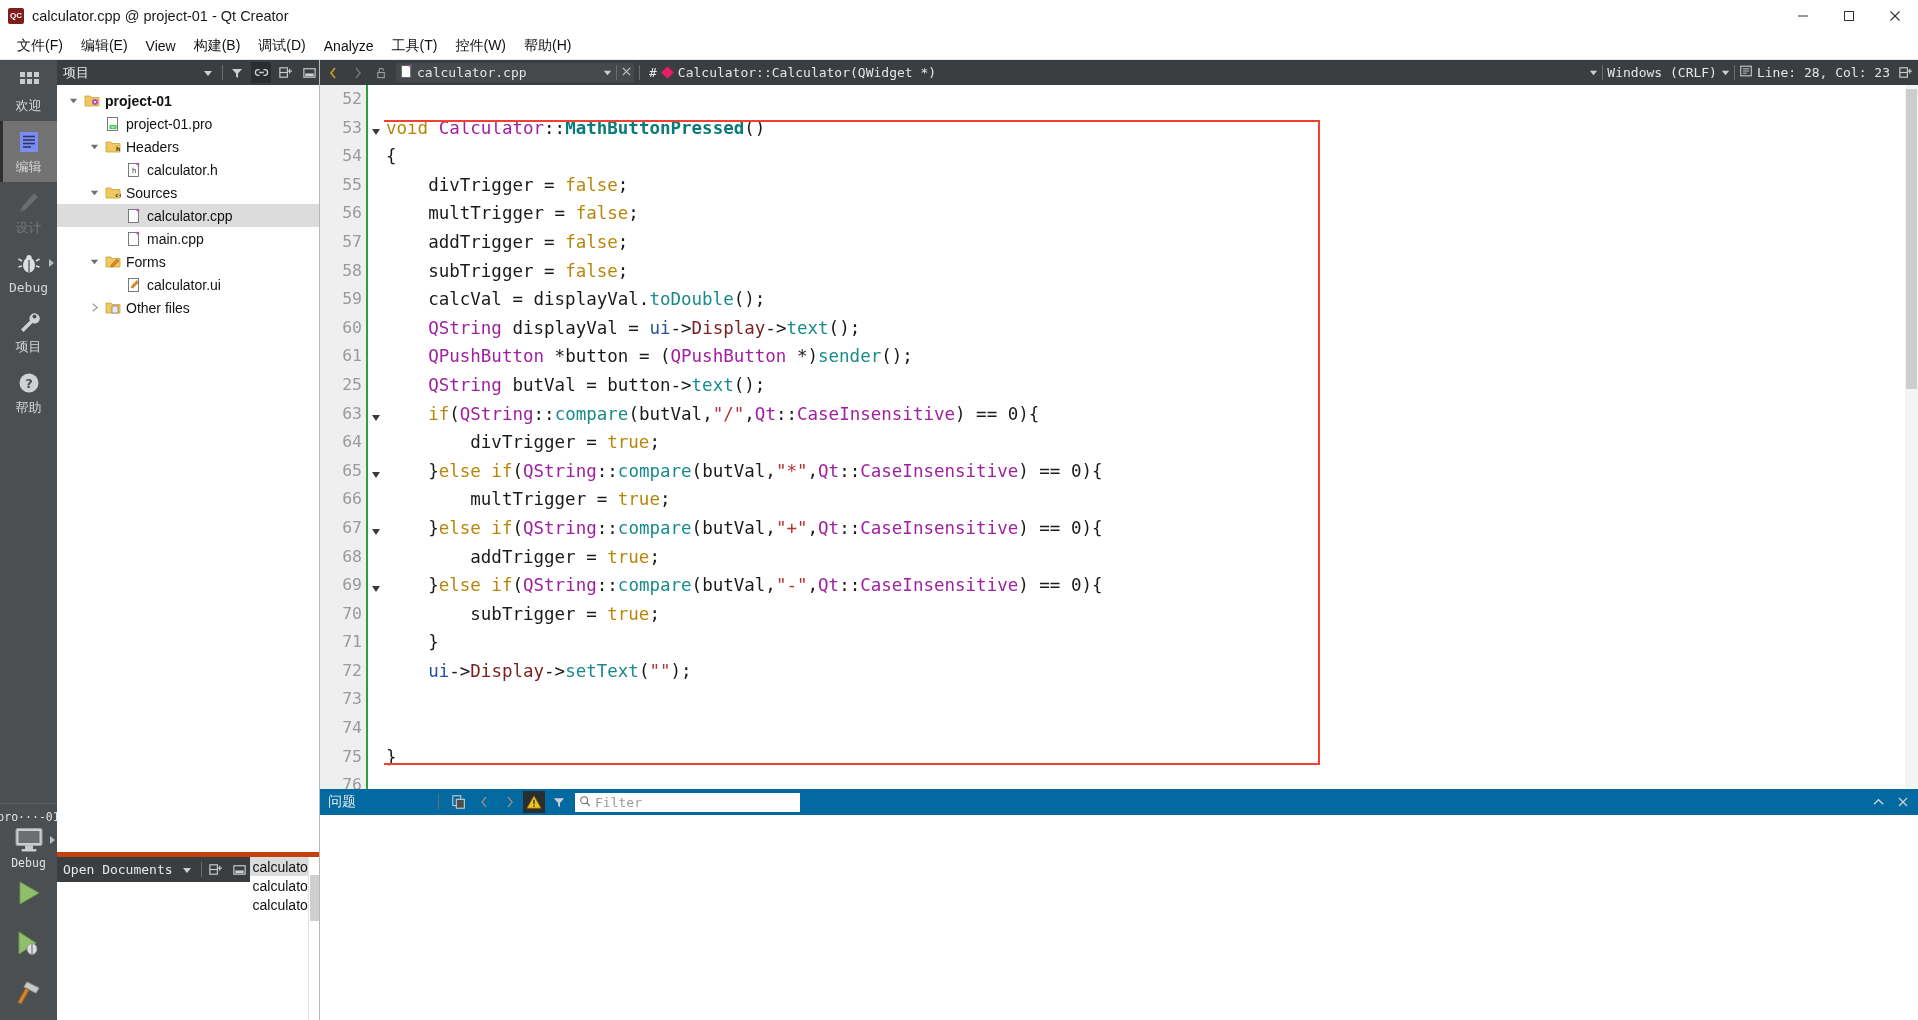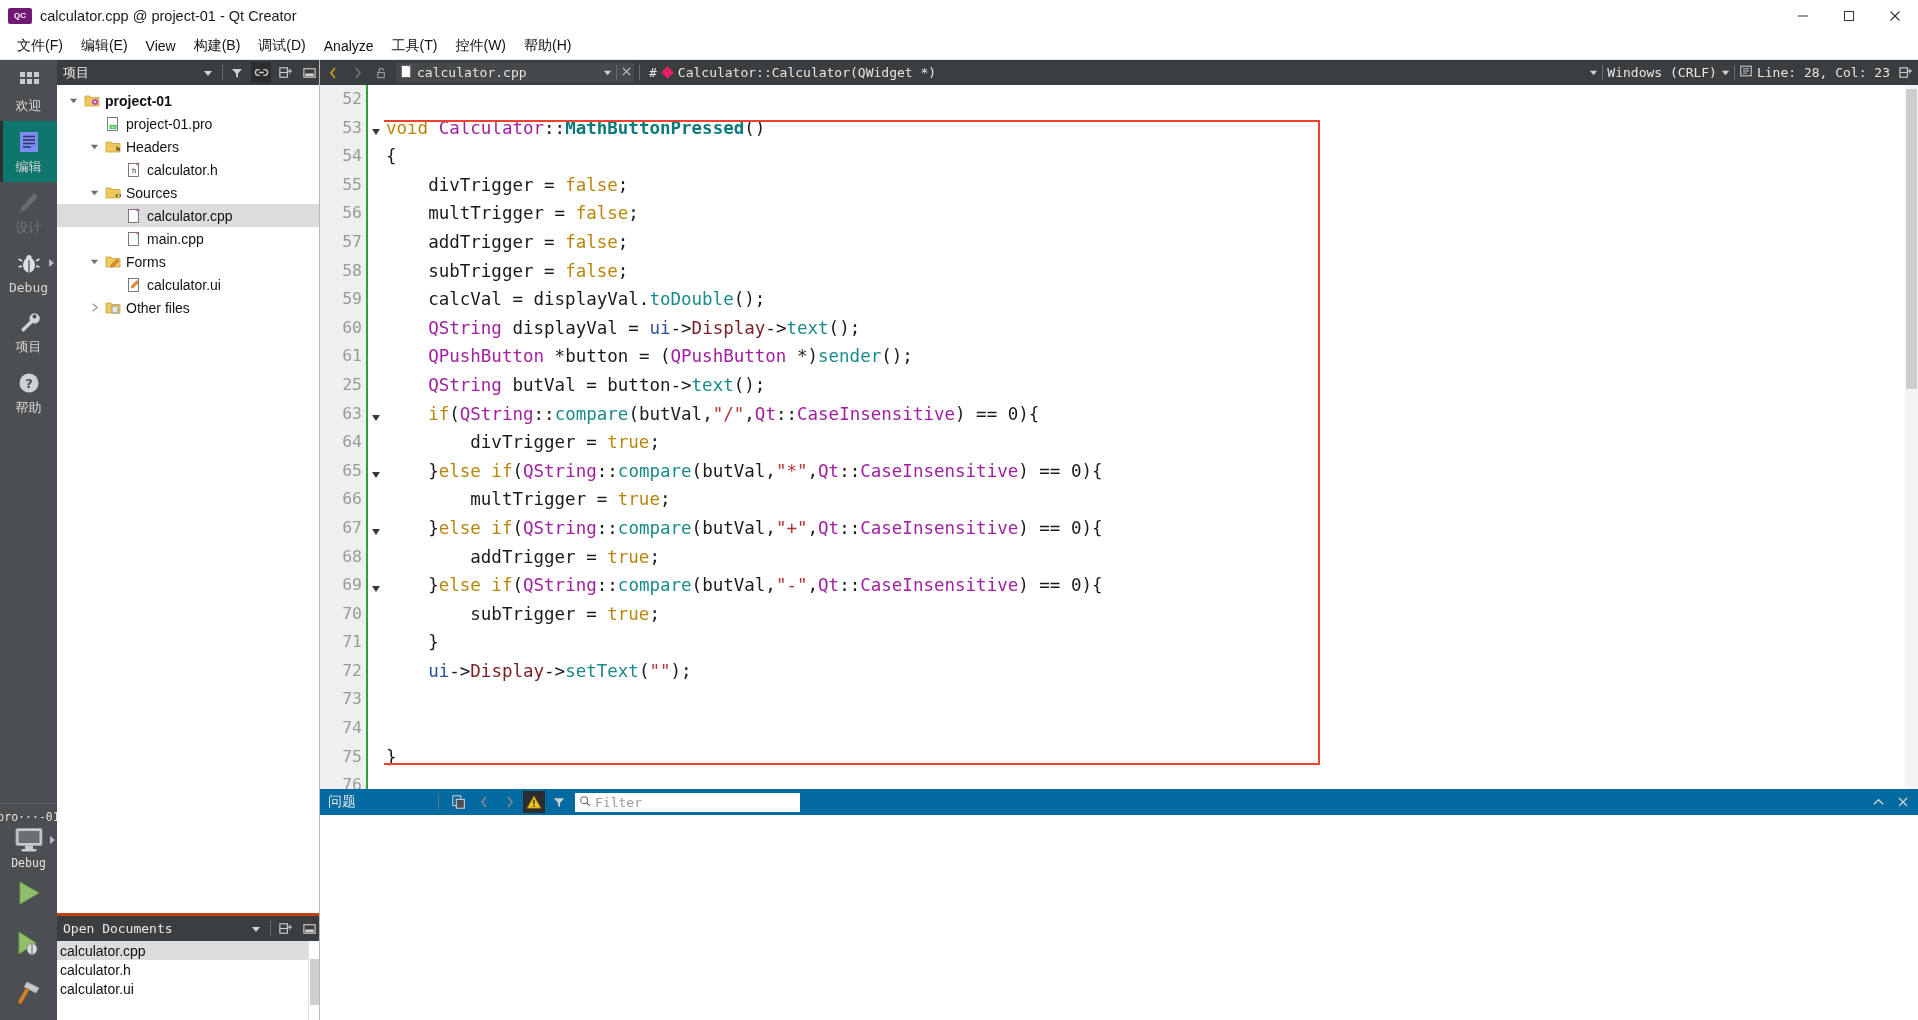--- a/index.html
+++ b/index.html
@@ -9,21 +9,21 @@
     font-family: "Liberation Sans", sans-serif;
     overflow: hidden;
   }
 
   
   .titlebar {
     height: 32px; background: #ffffff; display: flex; align-items: center;
     border-bottom: 1px solid #ffffff;
   }
   .app-icon {
-    width: 24px; height: 16px; margin: 0 8px 0 8px; background: #701a75;
+    width: 16px; height: 16px; margin: 0 8px 0 8px; background: #7f1d1d;
     border-radius: 2px; color: #fff; font-size: 8px; font-weight: bold;
     display: flex; align-items: center; justify-content: center;
     font-family: "Liberation Sans", sans-serif;
   }
   .title-text { font-size: 14.5px; color: #1a1a1a; flex: 1; }
   .win-btns { display: flex; height: 32px; }
   .win-btn {
     width: 46px; height: 32px; display: flex; align-items: center;
     justify-content: center; font-size: 13px; color: #333;
   }
@@ -42,21 +42,21 @@
 
   
   .activitybar {
     width: 57px; background: #4b4f52; display: flex; flex-direction: column;
     align-items: center; flex-shrink: 0; position: relative;
   }
   .mode {
     width: 57px; padding: 8px 0 6px; display: flex; flex-direction: column;
     align-items: center; gap: 3px; position: relative;
   }
-  .mode.active { background: #0f766e; }
+  .mode.active { background: #737373; }
   .mode.active::before {
     content:''; position:absolute; left:0; top:0; bottom:0; width:3px; background:#2d2f31;
   }
   .mode-label { font-size: 13px; color: #d6d6d6; font-family: "DejaVu Sans Mono", monospace; }
   .mode.dim .mode-label { color: #75797c; }
   .mode-ic { width: 26px; height: 26px; display:flex; align-items:center; justify-content:center;}
   .arrow-r {
     position: absolute; right: 3px; top: 16px;
     width:0;height:0;border-left:5px solid #b9bcbe;
     border-top:4px solid transparent;border-bottom:4px solid transparent;
@@ -81,22 +81,22 @@
   .ph-sep { width:1px; height:15px; background:#6a6d6f; }
 
   .tree { flex:1; overflow:hidden; padding-top:4px; font-size:14px; color:#111; }
   .trow { height:23px; display:flex; align-items:center; white-space:nowrap; }
   .trow.sel { background:#dcdcdc; }
   .twist { width:17px; display:flex; align-items:center; justify-content:center; }
   .tico { width:20px; display:flex; align-items:center; justify-content:center; }
   .tlabel { padding-left:3px; }
   .tlabel.bold { font-weight:bold; }
 
-  .opendocs { height:107px; display:flex; flex-direction:column;
-              border-top:3px solid #c2410c; }
+  .opendocs { height:168px; display:flex; flex-direction:row;
+              border-top:5px solid #c2410c; }
   .odlist { flex:1; background:#fff; font-size:14px; color:#111; position:relative;
             overflow:hidden;}
   .odrow { height:19px; display:flex; align-items:center; padding-left:3px; }
   .odrow.sel { background:#dcdcdc; }
   .odscroll { position:absolute; right:0; top:0; bottom:0; width:11px; background:#fff;
               border-left:1px solid #e2e2e2; }
   .odscroll .thumb { position:absolute; top:18px; left:1px; width:9px; height:46px;
                      background:#cfcfcf; }
 
   

